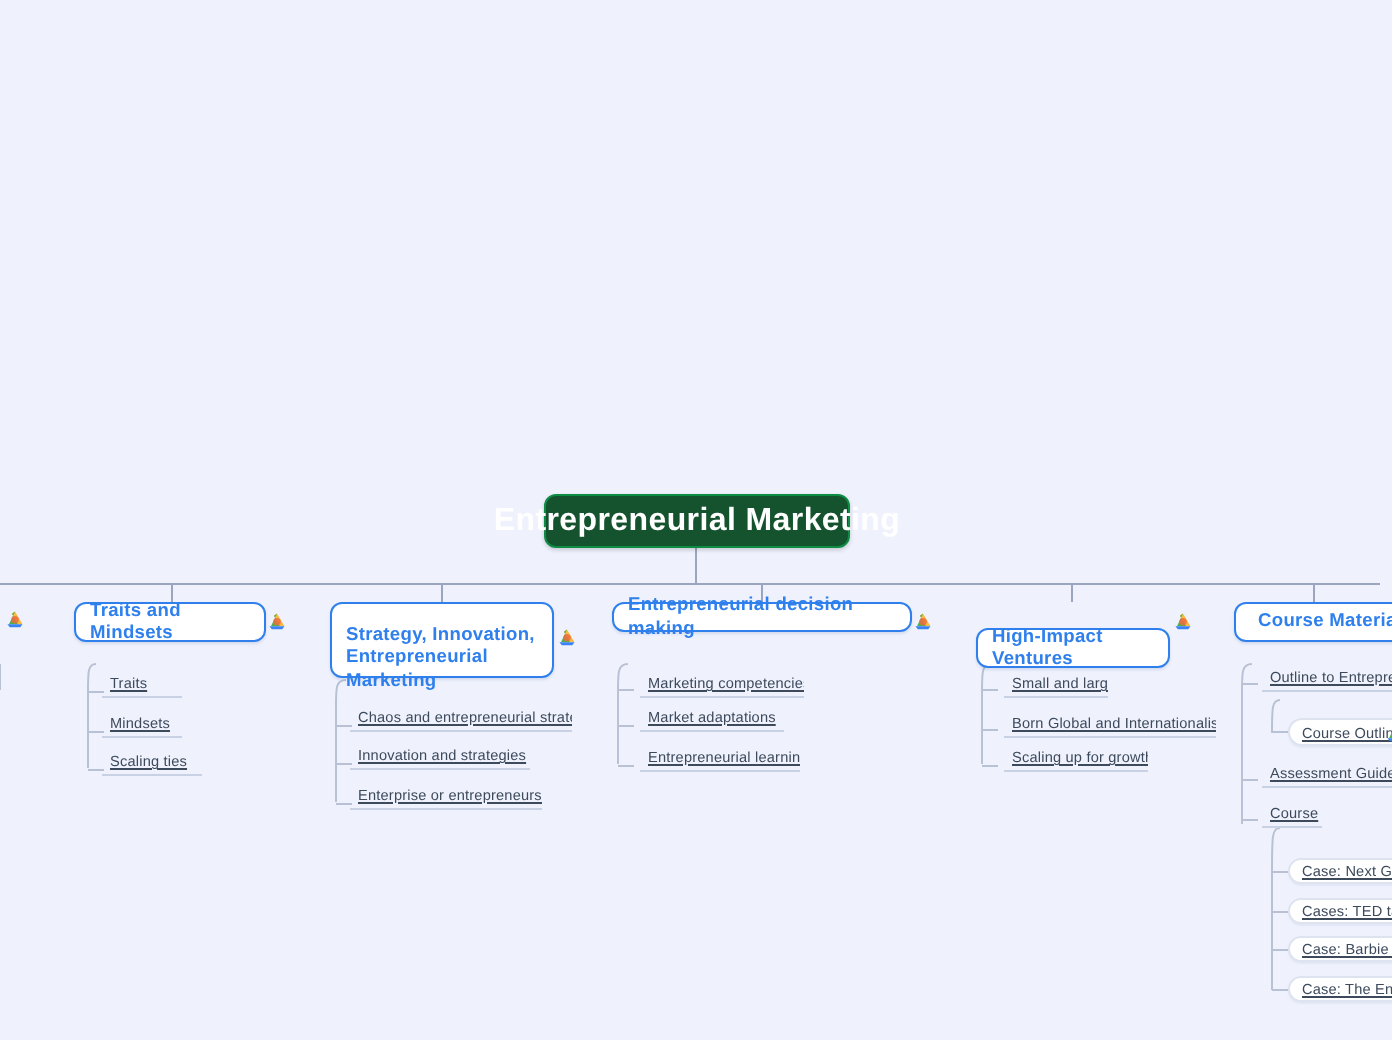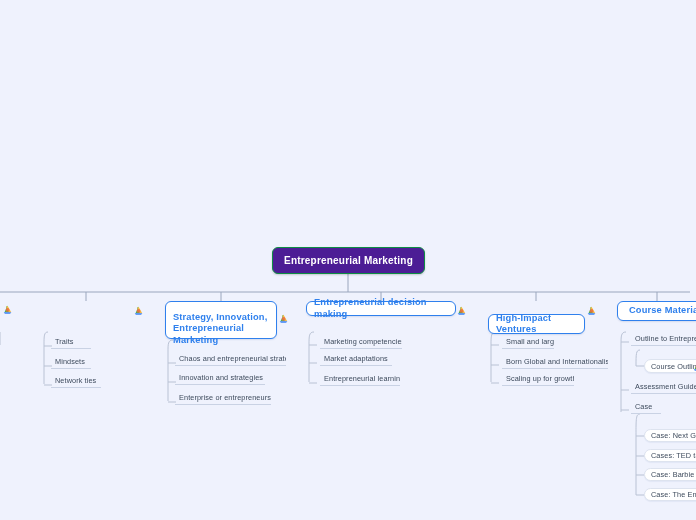--- a/index.html
+++ b/index.html
@@ -10,26 +10,26 @@
     overflow:hidden;
     position:relative;
   }
   #canvas{position:absolute;inset:0;width:696px;height:520px;}
   svg.links{position:absolute;left:0;top:0;width:696px;height:520px;pointer-events:none;}
 
   .node{position:absolute;box-sizing:border-box;}
 
   
   .root{
-    background:#4c1d95;
+    background:#14532d;
     border:1px solid #0d8c43;
     border-radius:6px;
     color:#ffffff;
     font-weight:bold;
-    font-size:10px;
+    font-size:16px;
     letter-spacing:.2px;
     display:flex;align-items:center;justify-content:center;
     box-shadow:0 1px 2px rgba(0,0,0,.18);
     white-space:nowrap;
   }
 
   
   .branch{
     background:#ffffff;
     border:1.4px solid #2f80ed;
@@ -48,20 +48,21 @@
   
   .leaf{
     color:#3d4a5c;
     font-size:7.3px;
     letter-spacing:.1px;
     white-space:nowrap;
     padding:0 4px 2px 4px;
     border-bottom:1px solid #c9d2e4;
     display:flex;align-items:flex-end;
     overflow:hidden;
+    text-decoration:underline;
   }
   .leaf.boxed{
     background:#ffffff;
     border:1px solid #dde3ef;
     border-radius:9px;
     align-items:center;
     padding:0 6px;
     box-shadow:0 1px 1px rgba(40,70,140,.06);
   }
 
@@ -107,31 +108,32 @@
 
   <span class="gicon" style="left:3px;top:305px;">
     <svg viewBox="0 0 24 24">
         <polygon points="12,2 22,19 16,19 8,5" fill="#f6bb42"></polygon>
         <polygon points="12,2 4,19 10,19 16,19 8,5" fill="#4caf50"></polygon>
         <polygon points="2,19 22,19 19,23 5,23" fill="#3b82f6"></polygon>
         <circle cx="12" cy="13" r="5" fill="#ef6c3e" opacity=".85"></circle>
       </svg>
   </span>
 
+  <div class="node branch" style="left:37px;top:301px;width:96px;height:20px;justify-content:center;">Traits and Mindsets</div>
   <span class="gicon" style="left:134px;top:306px;">
     <svg viewBox="0 0 24 24">
         <polygon points="12,2 22,19 16,19 8,5" fill="#f6bb42"></polygon>
         <polygon points="12,2 4,19 10,19 16,19 8,5" fill="#4caf50"></polygon>
         <polygon points="2,19 22,19 19,23 5,23" fill="#3b82f6"></polygon>
         <circle cx="12" cy="13" r="5" fill="#ef6c3e" opacity=".85"></circle>
       </svg>
   </span>
   <div class="node leaf" style="left:51px;top:338px;width:40px;height:11px;">Traits</div>
   <div class="node leaf" style="left:51px;top:358px;width:40px;height:11px;">Mindsets</div>
-  <div class="node leaf" style="left:51px;top:377px;width:50px;height:11px;">Network ties</div>
+  <div class="node leaf" style="left:51px;top:377px;width:50px;height:11px;">Scaling ties</div>
 
   <div class="node branch multiline" style="left:165px;top:301px;width:112px;height:38px;flex-direction:column;justify-content:center;">
     <span>Strategy, Innovation,</span>
     <span>Entrepreneurial</span>
     <span>Marketing</span>
   </div>
   <span class="gicon" style="left:279px;top:314px;">
     <svg viewBox="0 0 24 24">
         <polygon points="12,2 22,19 16,19 8,5" fill="#f6bb42"></polygon>
         <polygon points="12,2 4,19 10,19 16,19 8,5" fill="#4caf50"></polygon>
@@ -178,20 +180,20 @@
   <span class="gicon" style="left:693px;top:362px;">
     <svg viewBox="0 0 24 24">
         <polygon points="12,2 22,19 16,19 8,5" fill="#f6bb42"></polygon>
         <polygon points="12,2 4,19 10,19 16,19 8,5" fill="#4caf50"></polygon>
         <polygon points="2,19 22,19 19,23 5,23" fill="#3b82f6"></polygon>
         <circle cx="12" cy="13" r="5" fill="#ef6c3e" opacity=".85"></circle>
       </svg>
   </span>
 
   <div class="node leaf" style="left:631px;top:383px;width:70px;height:11px;">Assessment Guidelines</div>
-  <div class="node leaf" style="left:631px;top:403px;width:30px;height:11px;">Case</div>
+  <div class="node leaf" style="left:631px;top:403px;width:30px;height:11px;">Course</div>
 
   <div class="node leaf boxed" style="left:644px;top:429px;width:68px;height:13px;">Case: Next Gener</div>
   <div class="node leaf boxed" style="left:644px;top:449px;width:68px;height:13px;">Cases: TED talks </div>
   <div class="node leaf boxed" style="left:644px;top:468px;width:68px;height:13px;">Case: Barbie for a</div>
   <div class="node leaf boxed" style="left:644px;top:488px;width:68px;height:13px;">Case: The Entrep</div>
 
 </div>
 
 </body></html>

